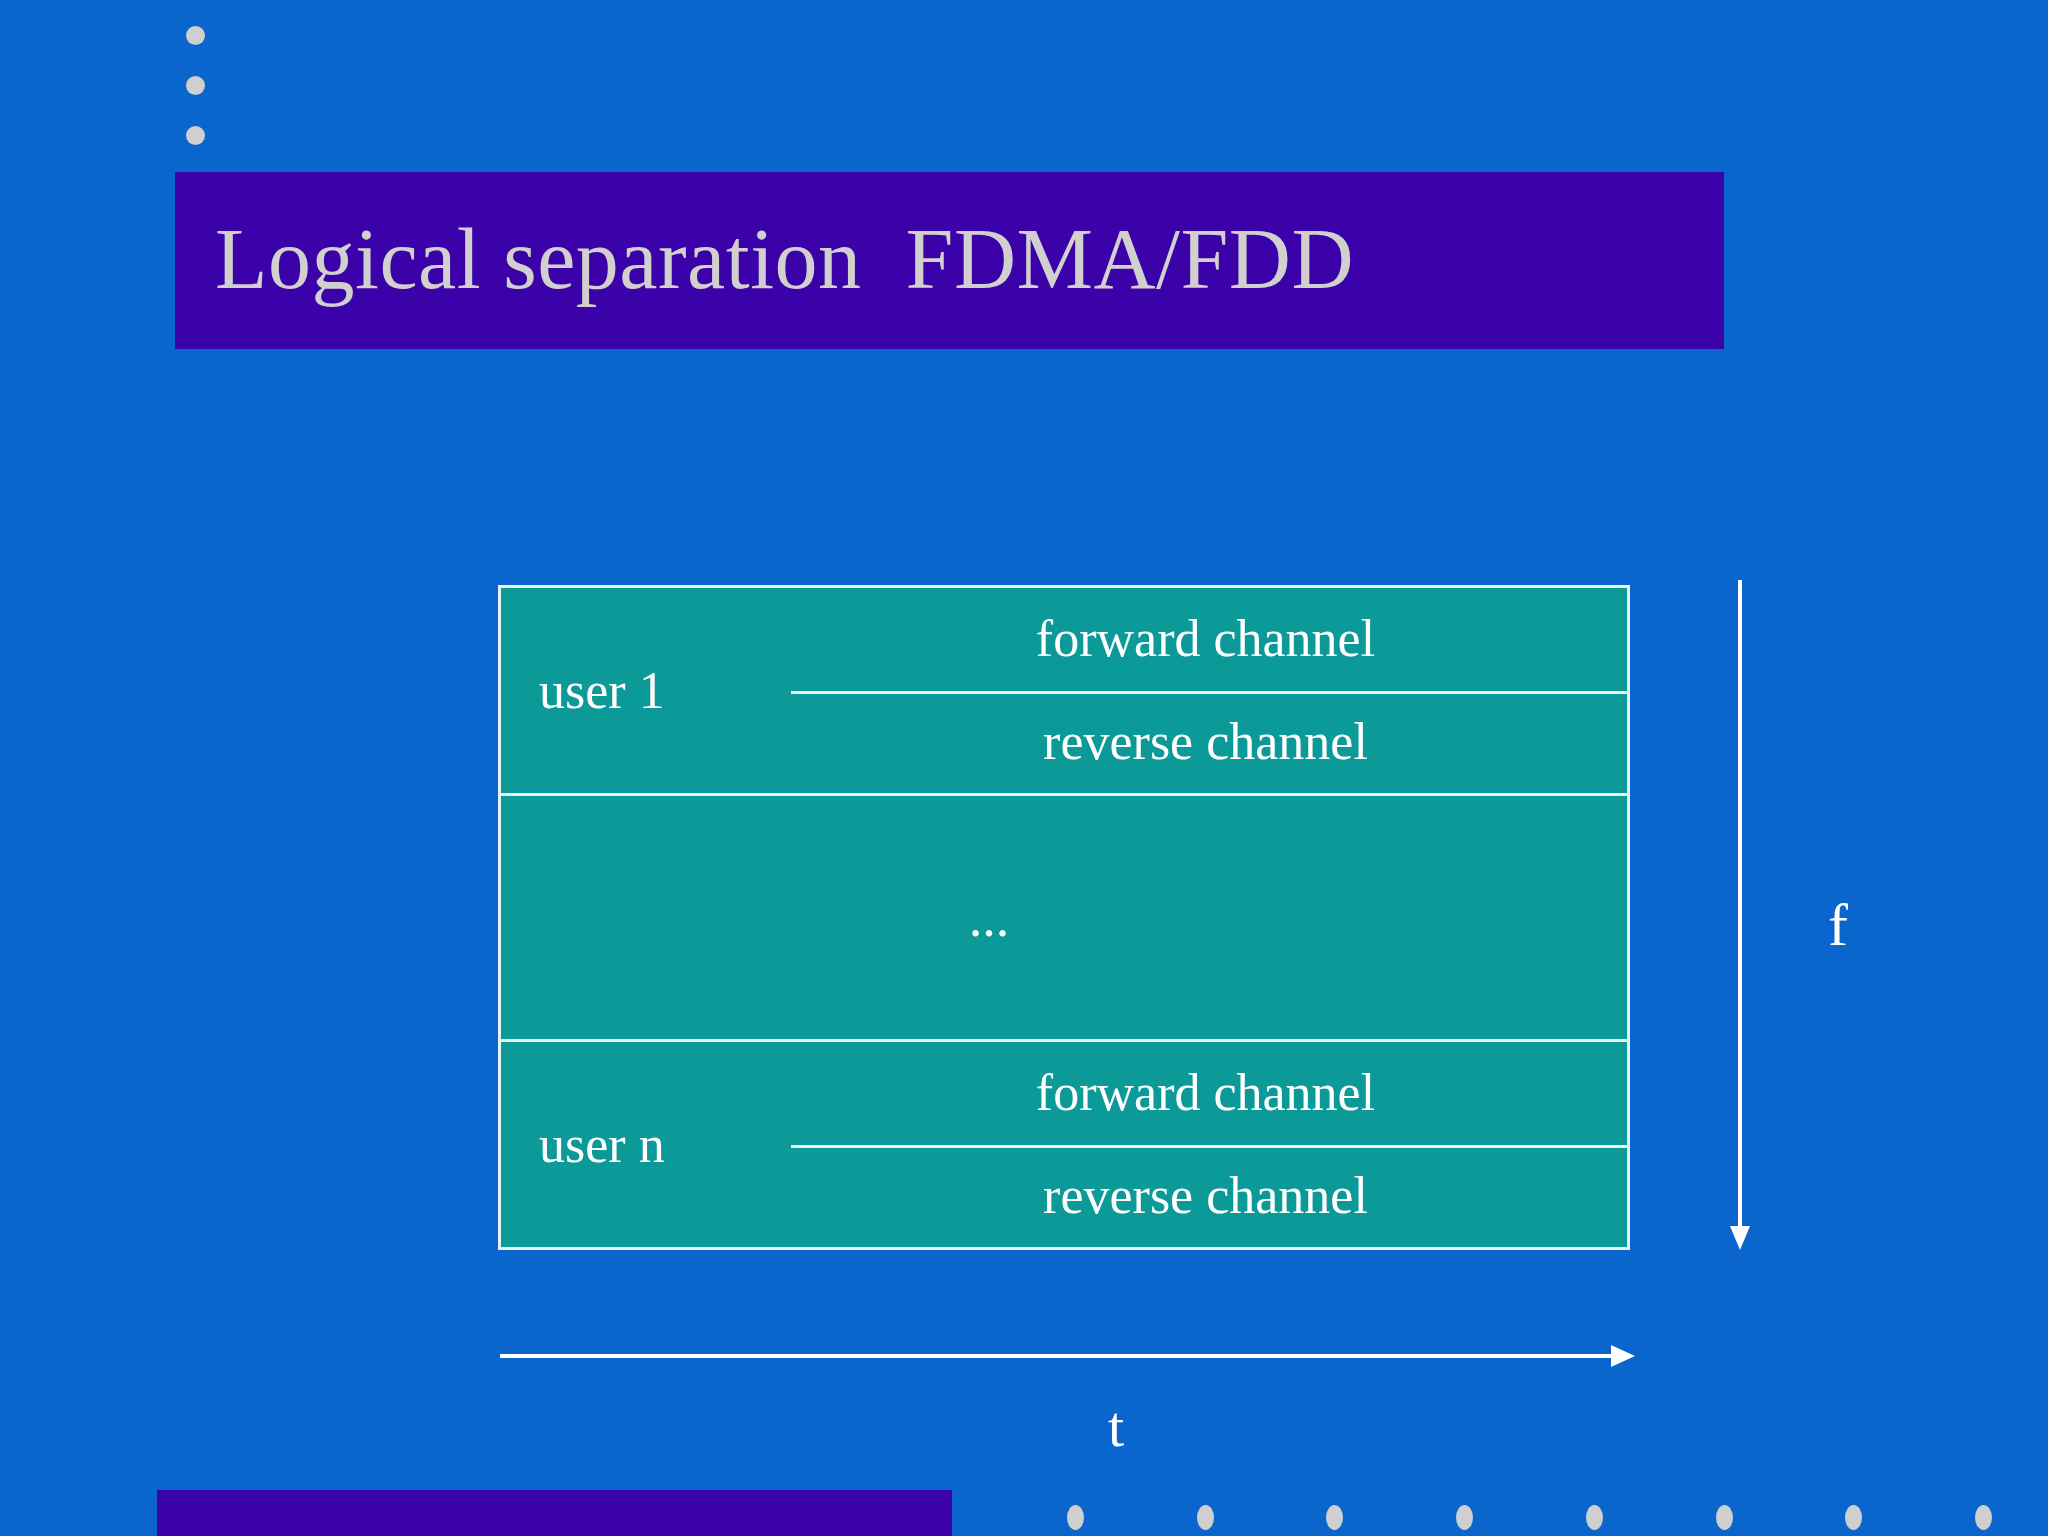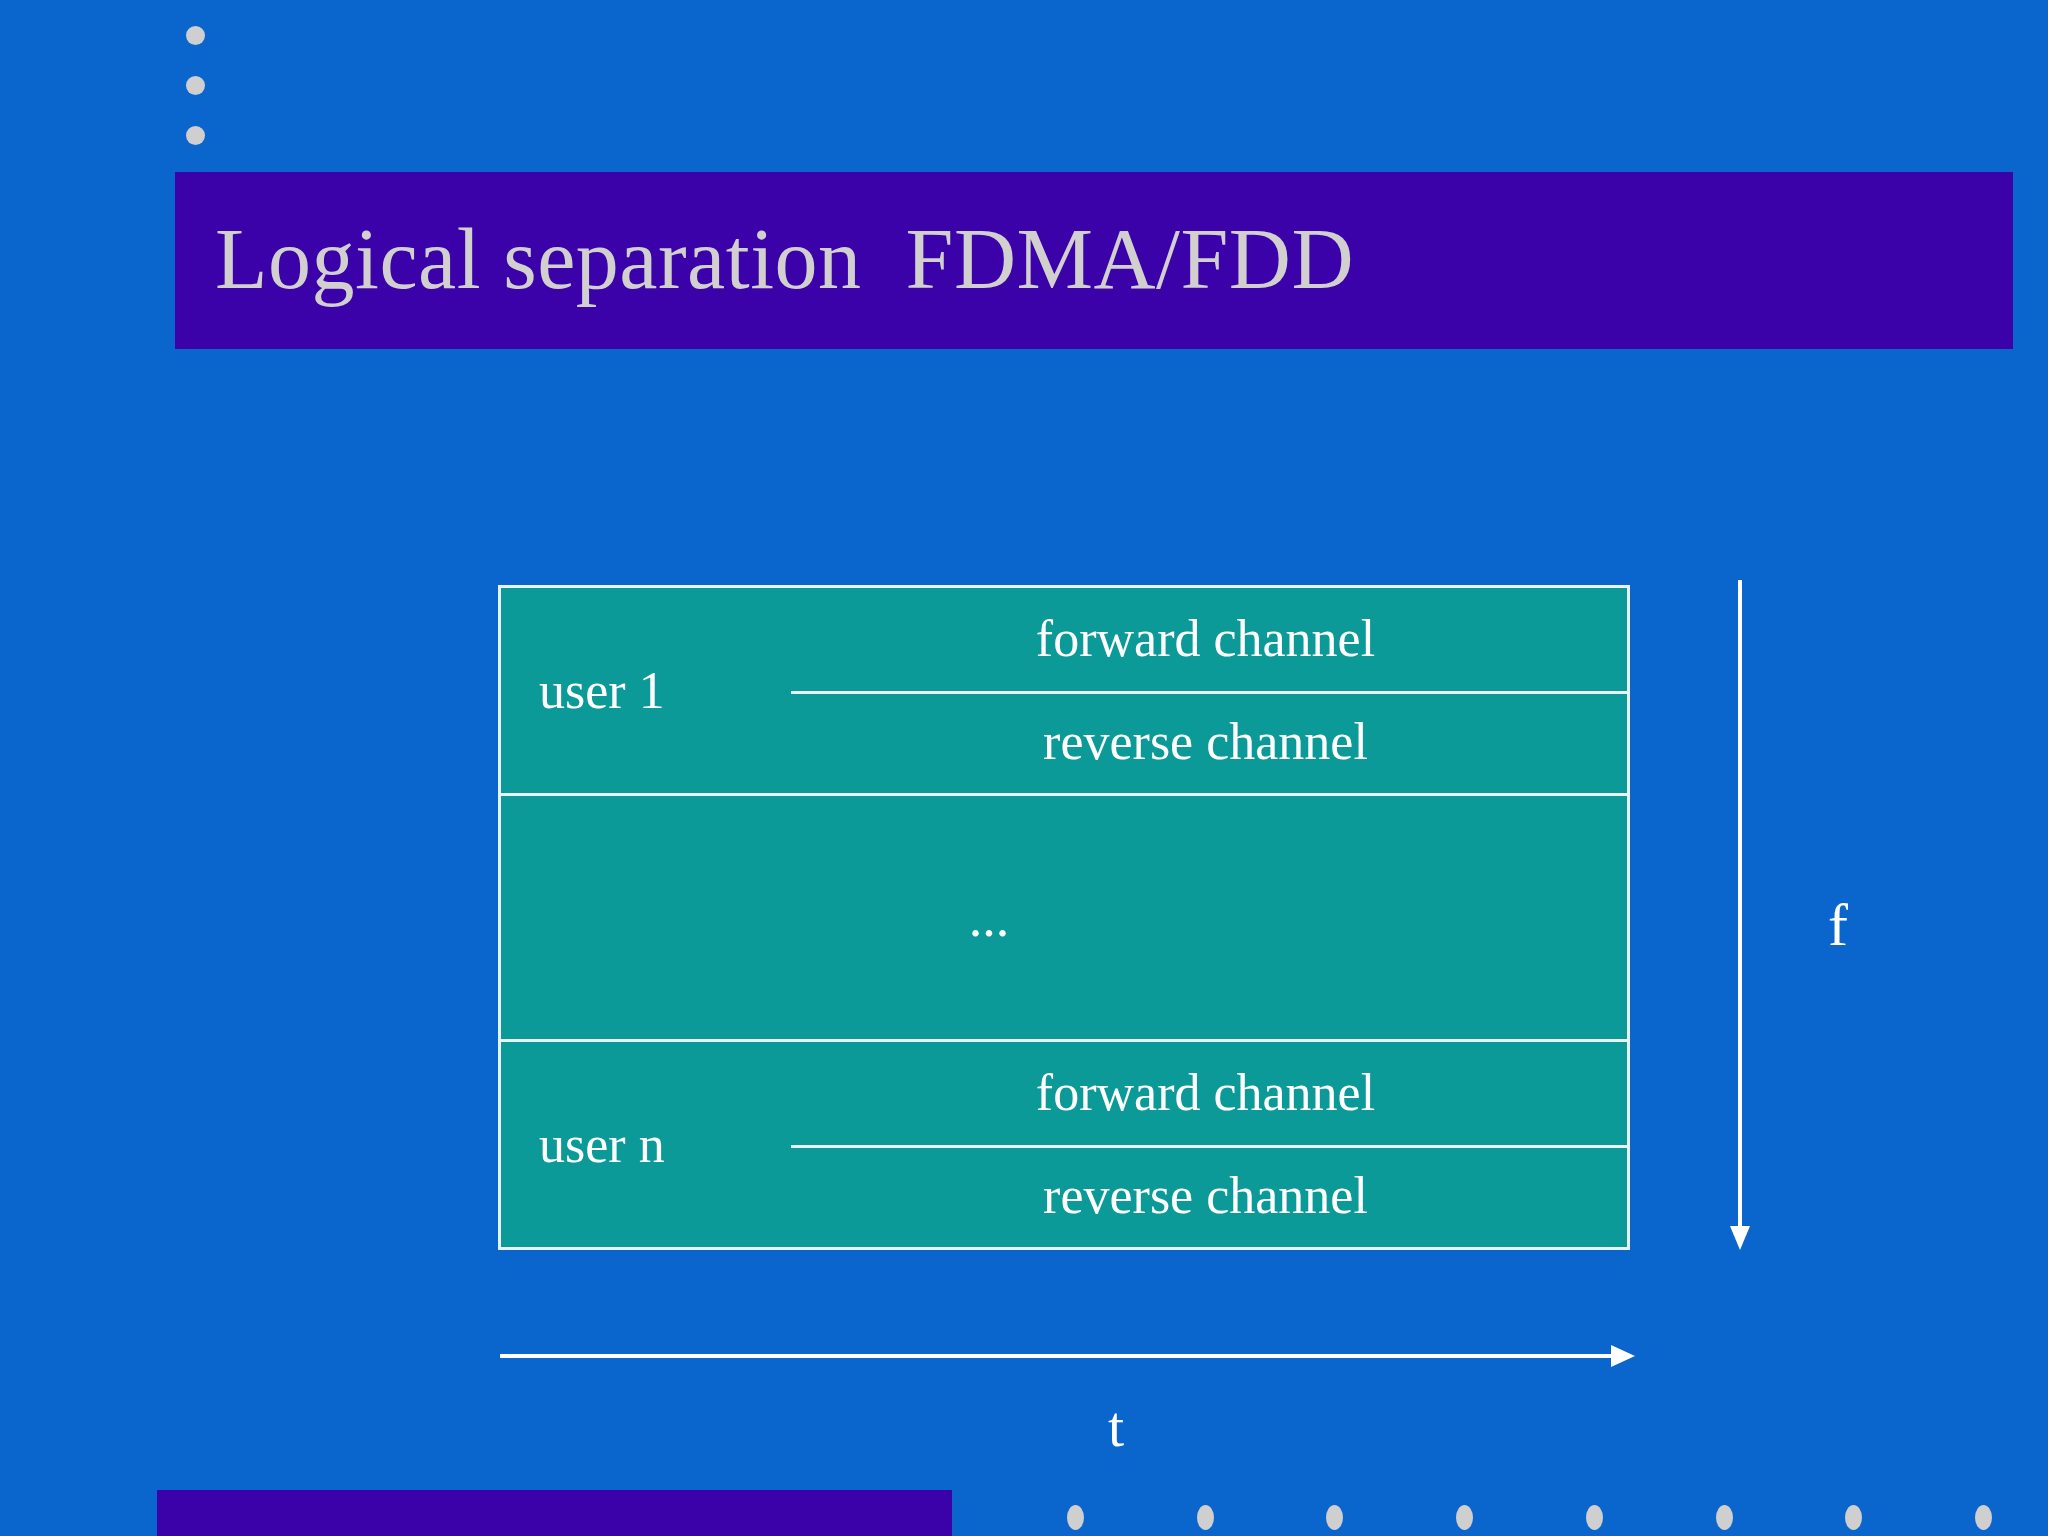--- a/index.html
+++ b/index.html
@@ -34,21 +34,21 @@
   }
   .corner-dots .dot:nth-child(1) { top: 4px; }
   .corner-dots .dot:nth-child(2) { top: 54px; }
   .corner-dots .dot:nth-child(3) { top: 104px; }
 
   
   #title-band {
     position: absolute;
     left: 175px;
     top: 172px;
-    width: 1838px;
+    width: 1549px;
     height: 177px;
     background: #3a02a8;
   }
   #title-text {
     position: absolute;
     left: 40px;
     top: 50%;
     transform: translateY(-52%);
     font-size: 86px;
     line-height: 1;

